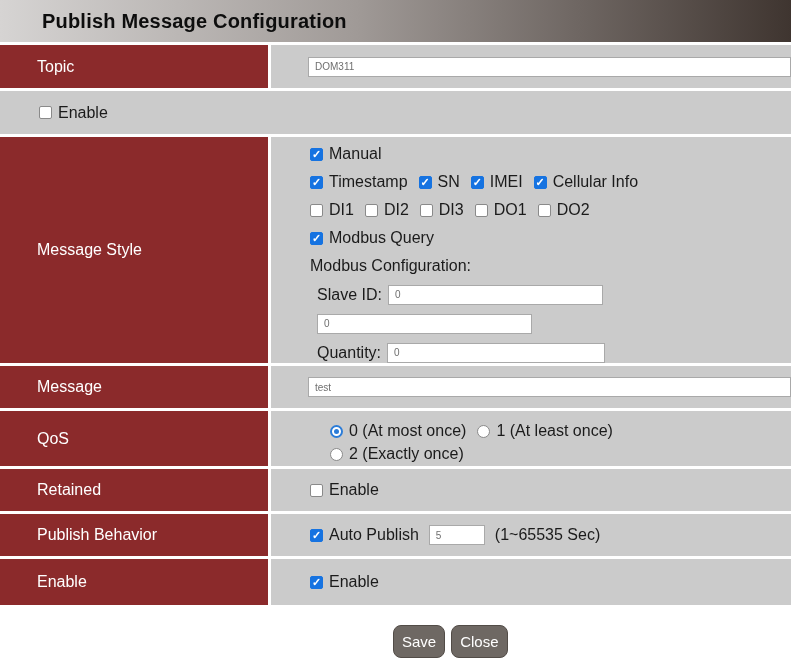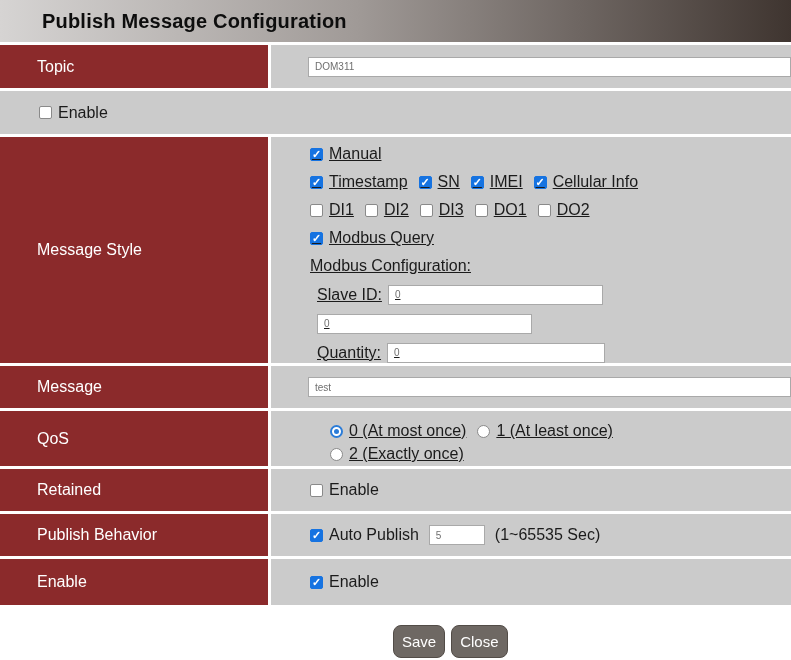--- a/index.html
+++ b/index.html
@@ -26,21 +26,21 @@
     padding-left: 37px;
     margin-right: 3px;
   }
   .content-cell {
     flex: 1 1 auto;
     background: #cbcbcb;
     display: flex; align-items: center;
     padding-left: 39px;
     color: #1b1b1b; font-size: 16px;
   }
-  .content-cell.column { flex-direction: column; align-items: stretch; justify-content: flex-start; text-decoration: underline; }
+  .content-cell.column { flex-direction: column; align-items: stretch; justify-content: flex-start; }
 
   .h43 { height: 43px; }
   .h42 { height: 42px; }
   .h226 { height: 226px; }
   .h55 { height: 55px; }
   .h46 { height: 46px; }
 
   .txt-input {
     height: 20px;
     border: 1px solid #a9a9a9;

